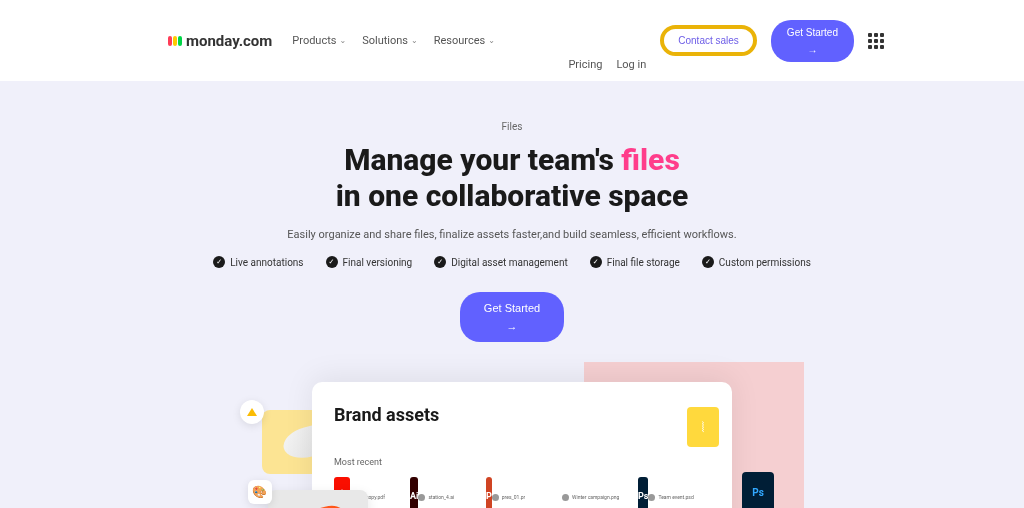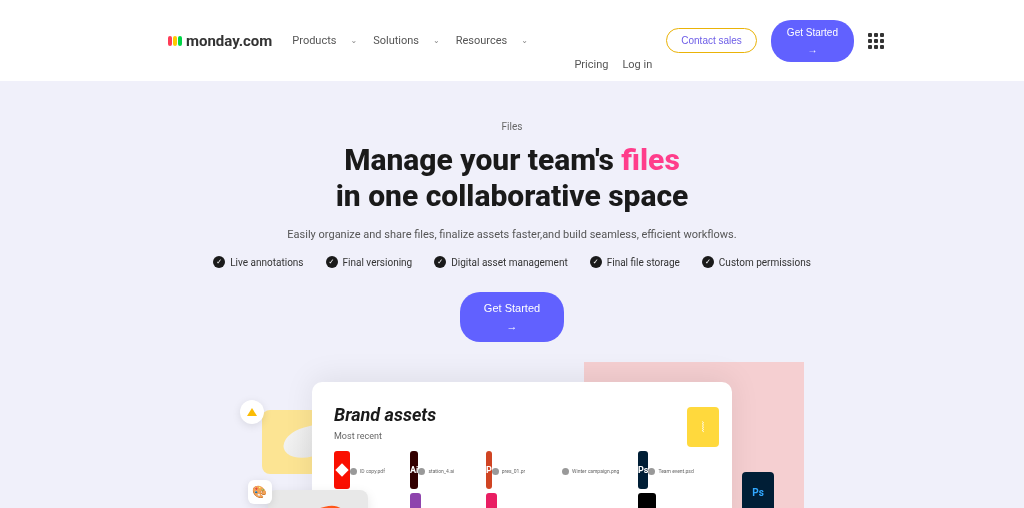--- a/index.html
+++ b/index.html
@@ -4,25 +4,25 @@
 <style>
 * { margin: 0; padding: 0; box-sizing: border-box; }
 body { font-family: -apple-system, BlinkMacSystemFont, 'Segoe UI', Roboto, sans-serif; background: #fff; }
 
 .header { display: flex; align-items: center; justify-content: space-between; padding: 10px 140px; background: #fff; }
 .header-left { display: flex; align-items: center; gap: 20px; }
 .logo { display: flex; align-items: center; gap: 4px; font-weight: 700; font-size: 15px; color: #333; padding-left: 28px; }
 .logo-icon { display: flex; gap: 1px; }
 .logo-dot { width: 4px; height: 10px; border-radius: 2px; }
 .nav-links { display: flex; gap: 16px; }
-.nav-item { display: flex; align-items: center; gap: 14px; font-size: 11px; color: #555; cursor: pointer; }
+.nav-item { display: flex; align-items: center; gap: 3px; font-size: 11px; color: #555; cursor: pointer; }
 .chevron { font-size: 8px; color: #888; }
 .header-right { display: flex; align-items: center; gap: 14px; }
 .nav-link { font-size: 11px; color: #555; cursor: pointer; margin-top: 48px; }
-.btn-outline { border: 1px solid #eab308; color: #6c5ce7; background: #fff; padding: 6px 14px; border-radius: 20px; font-size: 10px; cursor: pointer; }
+.btn-outline { border: 4px solid #eab308; color: #6c5ce7; background: #fff; padding: 6px 14px; border-radius: 20px; font-size: 10px; cursor: pointer; }
 .btn-primary { background: #6161ff; color: #fff; border: none; padding: 7px 16px; border-radius: 20px; font-size: 10px; cursor: pointer; display: inline-flex; align-items: center; gap: 6px; flex-direction: column; }
 .grid-icon { display: grid; grid-template-columns: repeat(3, 4px); gap: 2px; cursor: pointer; }
 .grid-icon span { width: 4px; height: 4px; background: #333; border-radius: 1px; }
 
 .hero { background: #f0f0fa; padding: 40px 0 0 0; text-align: center; position: relative; overflow: hidden; min-height: 468px; }
 .eyebrow { font-size: 10px; color: #666; margin-bottom: 10px; }
 .hero-title { font-size: 30px; font-weight: 800; color: #1a1a1a; line-height: 1.2; margin-bottom: 14px; }
 .highlight { color: #ff3d8b; }
 .hero-sub { font-size: 11px; color: #555; margin-bottom: 15px; }
 .features { display: flex; justify-content: center; gap: 22px; margin-bottom: 24px; }
@@ -37,21 +37,21 @@
 .drive-tri { width: 0; height: 0; border-left: 5px solid transparent; border-right: 5px solid transparent; border-bottom: 8px solid #fbbc04; }
 .zip-badge { position: absolute; width: 32px; height: 40px; background: #ffd93d; border-radius: 4px; right: 305px; top: 25px; z-index: 10; display: flex; align-items: center; justify-content: center; color: #fff; font-size: 14px; }
 .color-badge { position: absolute; width: 24px; height: 24px; background: #fff; border-radius: 6px; box-shadow: 0 2px 8px rgba(0,0,0,0.1); left: 248px; top: 98px; z-index: 10; display: flex; align-items: center; justify-content: center; font-size: 12px; }
 
 .yellow-card { position: absolute; width: 92px; height: 64px; background: #fce493; border-radius: 8px; left: 262px; top: 28px; z-index: 3; display: flex; align-items: center; justify-content: center; }
 .shoe-white { width: 50px; height: 30px; background: linear-gradient(135deg, #f5f5f5, #e0e0e0); border-radius: 50% 30% 30% 50%; transform: rotate(-15deg); }
 .gray-card { position: absolute; width: 100px; height: 70px; background: #e8e8e8; border-radius: 8px; left: 268px; top: 108px; z-index: 8; display: flex; align-items: center; justify-content: center; box-shadow: 0 4px 12px rgba(0,0,0,0.1); }
 .shoe-orange { width: 55px; height: 32px; background: linear-gradient(135deg, #ff6b35, #ff4500); border-radius: 50% 30% 30% 50%; transform: rotate(-15deg); }
 
 .panel { position: relative; width: 420px; background: #fff; border-radius: 10px 10px 0 0; box-shadow: 0 -4px 30px rgba(0,0,0,0.08); padding: 22px 22px 0 22px; text-align: left; z-index: 4; margin-left: 20px; }
-.panel-title { font-size: 18px; font-weight: 700; color: #1a1a1a; margin-bottom: 6px; font-style: italic; }
+.panel-title { font-size: 18px; font-weight: 700; color: #1a1a1a; margin-bottom: 32px; }
 .panel-section { font-size: 9px; color: #666; margin-bottom: 10px; }
 .file-grid { display: grid; grid-template-columns: repeat(5, 1fr); gap: 4px; }
 .file-item { display: flex; flex-direction: row; }
 .file-thumb { height: 38px; border-radius: 3px; display: flex; align-items: center; justify-content: center; color: #fff; font-size: 9px; font-weight: 700; }
 .file-meta { display: flex; align-items: center; gap: 3px; margin-top: 2px; }
 .avatar-dot { width: 7px; height: 7px; background: #999; border-radius: 50%; }
 .file-name { font-size: 5px; color: #666; white-space: nowrap; overflow: hidden; }
 .img-thumb { background: linear-gradient(135deg, #7a9cc6, #5a7ca6); }
 .track-thumb { background: linear-gradient(135deg, #c44536, #8b2c1f); }
 </style>

